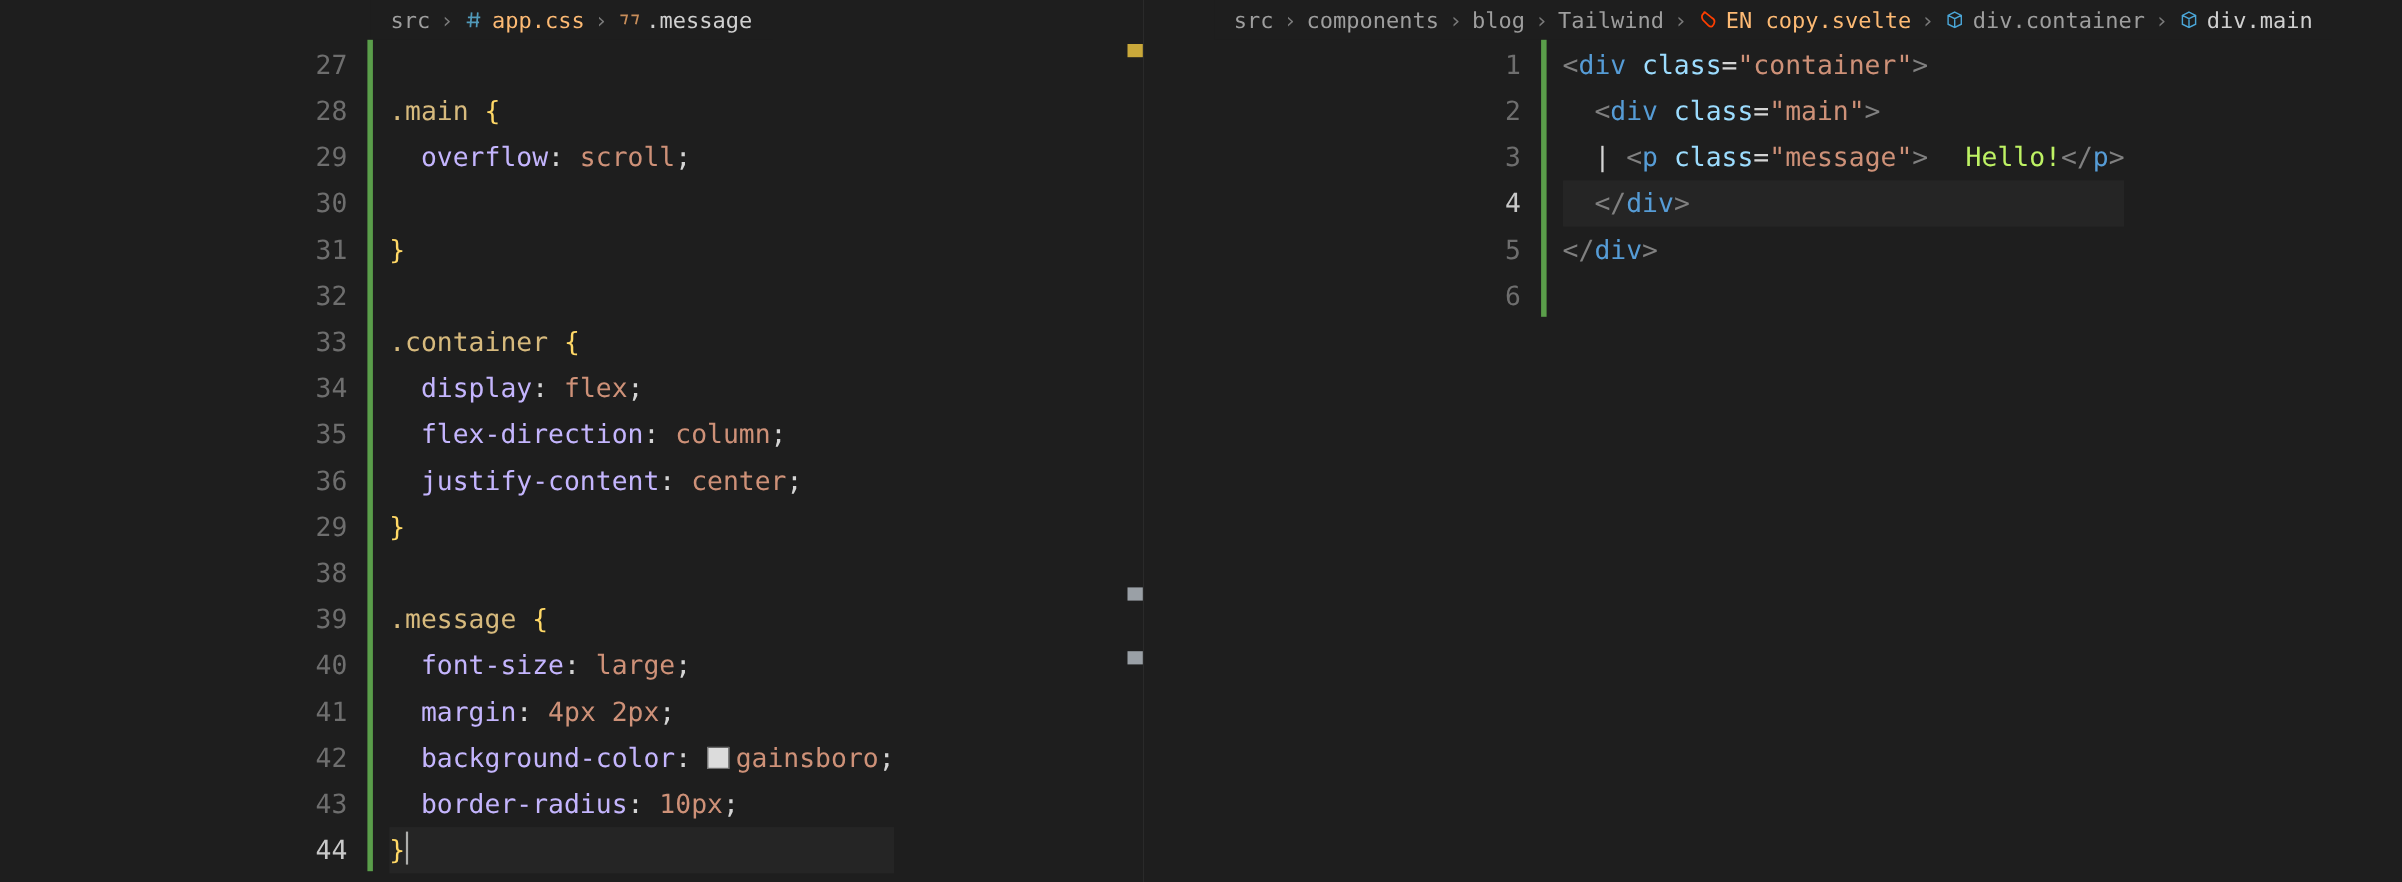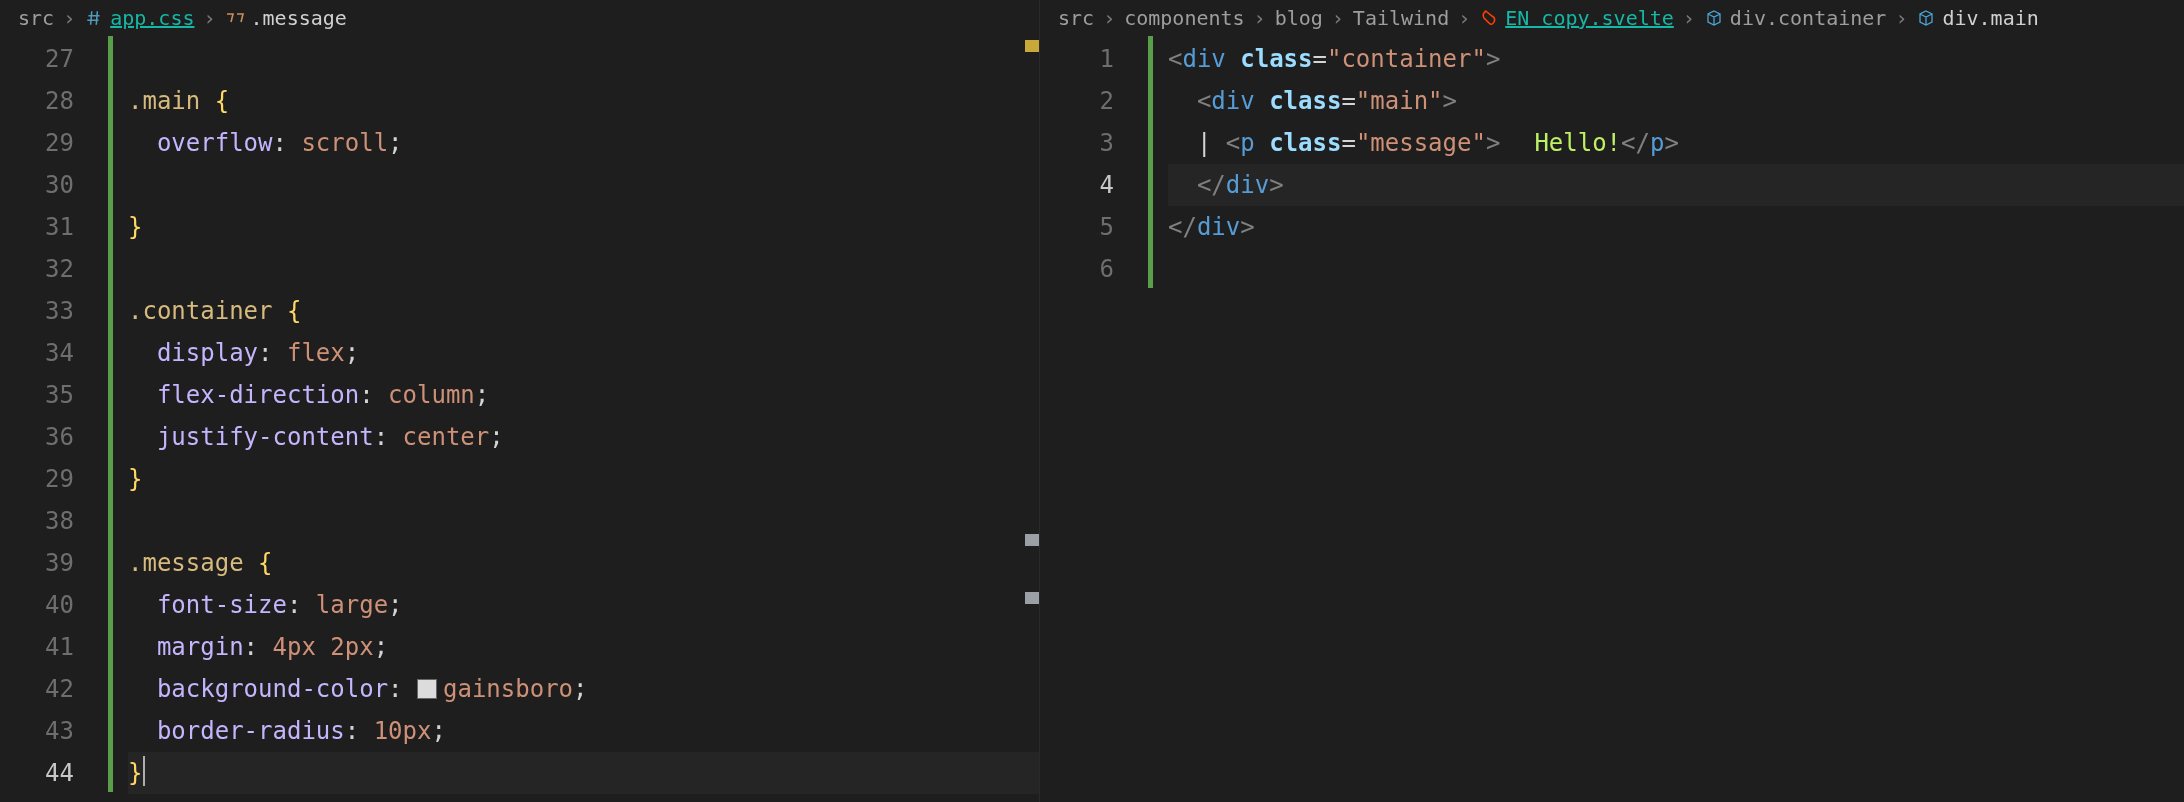--- a/index.html
+++ b/index.html
@@ -14,53 +14,54 @@
   .split {
     display: flex;
     width: 100%;
     height: 100%;
   }
   .pane {
     position: relative;
     display: flex;
     flex-direction: column;
     overflow: hidden;
+    align-items: center;
   }
   .pane-left { width: 1040px; border-right: 1px solid #2a2a2a; }
   .pane-right { flex: 1; }
 
   
   .breadcrumbs {
     display: flex;
     align-items: center;
     height: 36px;
     padding: 0 18px;
     font-size: 20px;
     color: #9e9e9e;
     background: #1e1e1e;
     white-space: nowrap;
     gap: 6px;
   }
   .breadcrumbs .sep { color: #7a7a7a; margin: 0 3px; }
   .breadcrumbs .crumb { display: inline-flex; align-items: center; gap: 6px; }
   .breadcrumbs .ic { display: inline-flex; width: 20px; height: 20px; align-items: center; justify-content: center; }
-  .crumb-file { color: #14b8a6; text-decoration: underline; }
+  .crumb-file { color: #fdba74; }
   .crumb-active { color: #d0d0d0; }
 
   
   .editor-body {
     position: relative;
     flex: 1;
     display: flex;
     overflow: hidden;
   }
   .gutter {
     width: 108px;
     text-align: right;
-    padding-right: 34px;
+    padding-right: 18px;
     color: #6e6e6e;
     font-size: 24px;
     line-height: 42px;
     padding-top: 2px;
     position: relative;
   }
   .gutter .ln { height: 42px; }
   .gutter .ln.active { color: #c8c8c8; }
 
   .diff-bar {
@@ -91,21 +92,21 @@
   .code .line.hl { background: rgba(255,255,255,0.035); }
 
   
   .sel { color: #d7ba7d; margin-top: 36px; }
   .brace { color: #ffd866; }
   .prop { color: #c4b5fd; }
   .punct { color: #d4d4d4; }
   .val { color: #ce9178; }
   .tag { color: #569cd6; }
   .angle { color: #808080; }
-  .attr { color: #9cdcfe; font-weight: bold; }
+  .attr { color: #9cdcfe; }
   .str { color: #ce9178; }
   .txt { color: #bef264; margin-left: 34px; }
 
   .swatch {
     display: inline-block;
     width: 20px; height: 20px;
     background: gainsboro;
     border: 1px solid #666;
     margin-right: 6px;
     vertical-align: -2px;

